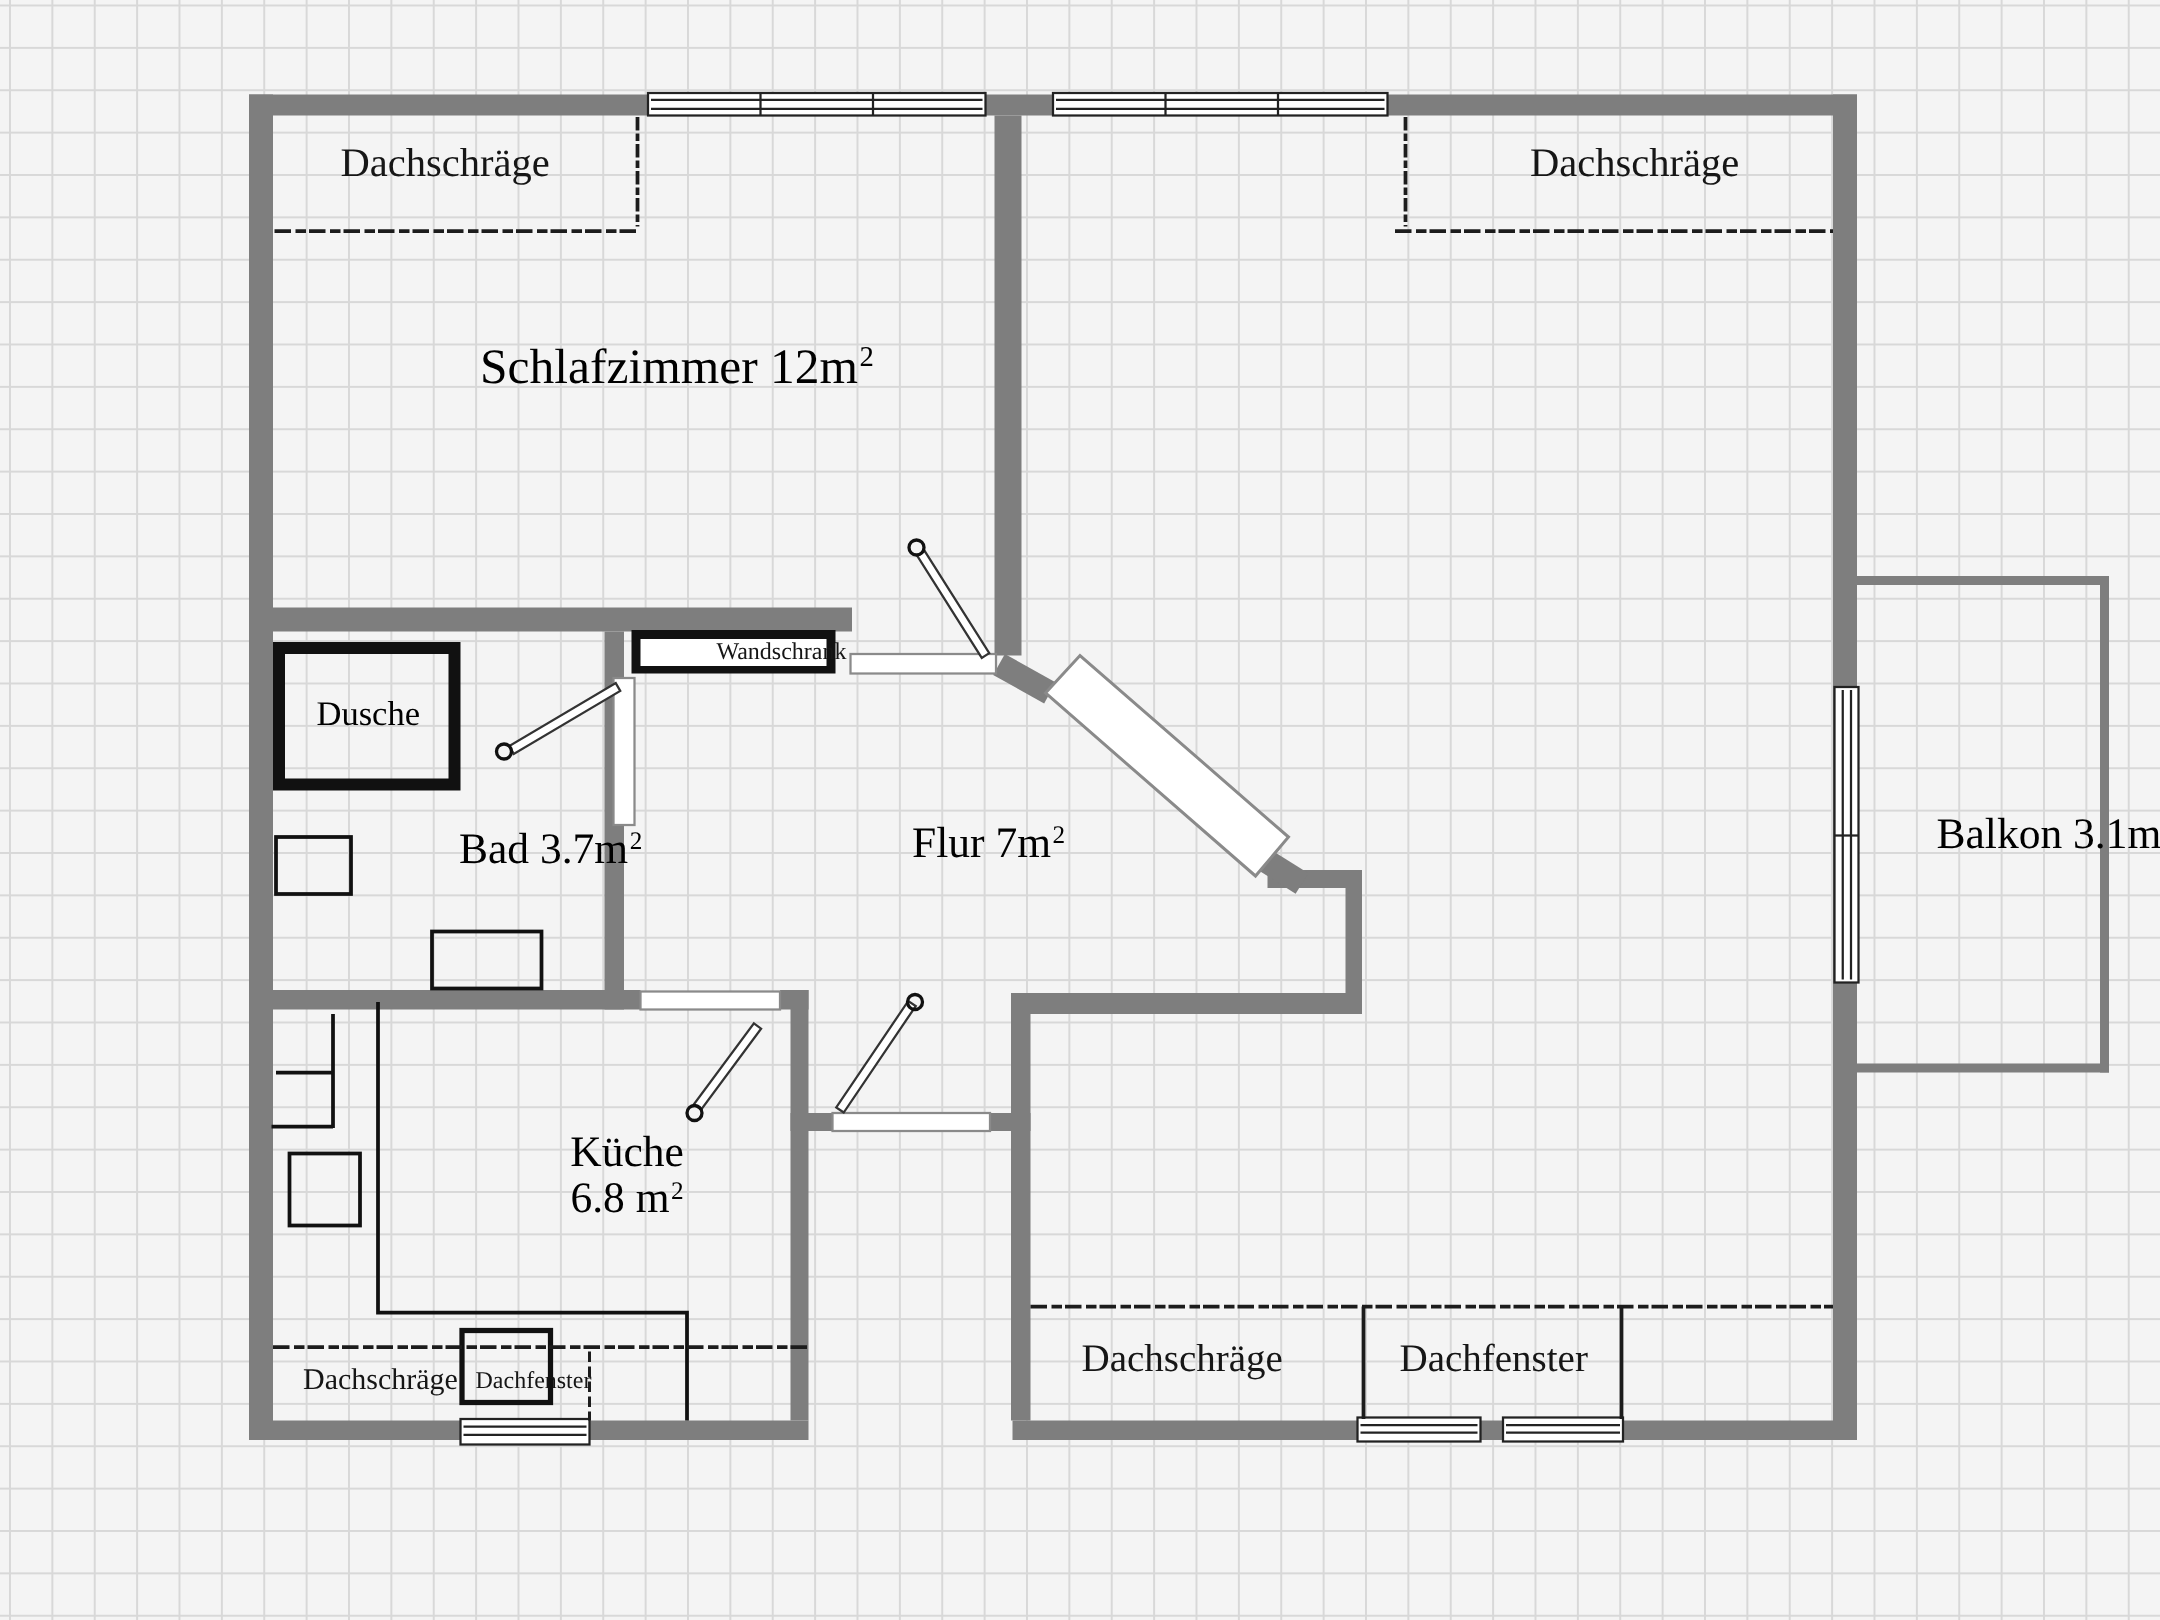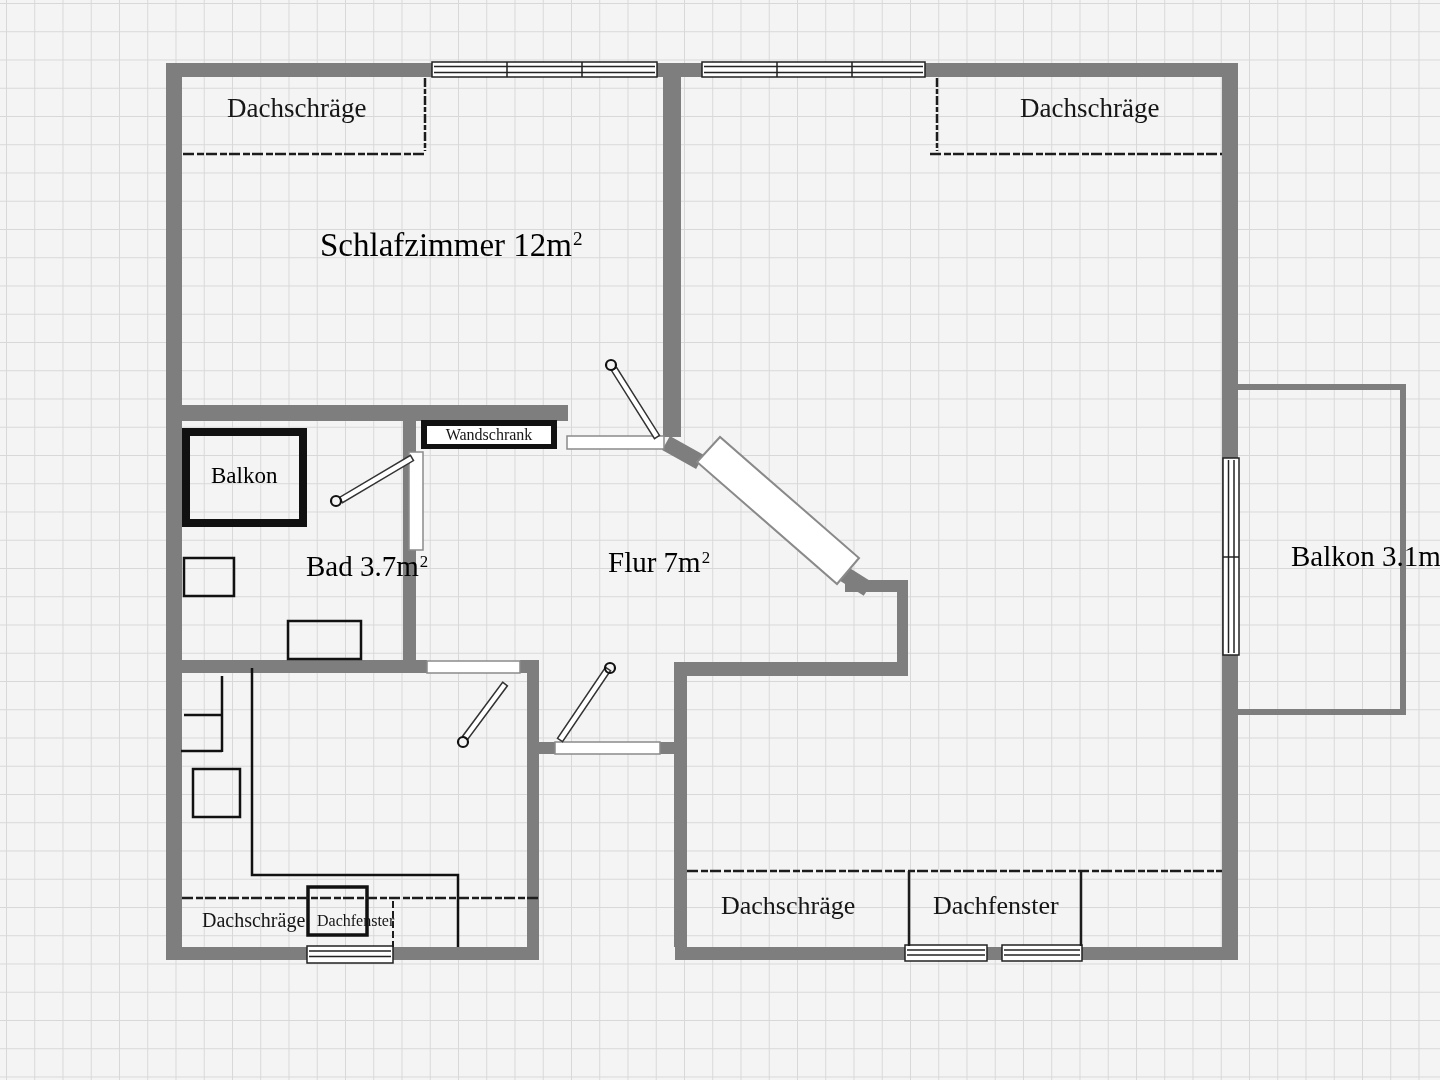--- a/index.html
+++ b/index.html
@@ -19,21 +19,21 @@
   .sup{font-size:58%;position:relative;top:-0.55em;margin-left:1px;}
   .fs33{font-size:33px;}
   .fs29{font-size:29px;margin-left:44px;}
   .fs27{font-size:27px;}
   .fs26{font-size:26px;}
   .fs23{font-size:23px;}
   .fs20{font-size:20px;}
   .fs16{font-size:16px;}
   #kueche-label{width:150px;text-align:center;line-height:31px;}
   #wandschrank-label{
-    width:124px;height:19px;display:flex;align-items:center;justify-content:center;
+    width:124px;height:19px;display:flex;align-items:center;justify-content:center;padding-left:32px;
   }
 </style>
 </head>
 <body>
 
 <div id="stage">
 
   <svg id="plan-svg" width="1440" height="1080" viewBox="0 0 1440 1080">
 
     <g fill="#7e7e7e">
@@ -154,22 +154,26 @@
     </g>
   </svg>
 
   <div class="lbl lbl-sans fs33" style="left:320px;top:229px;"><span>Schlafzimmer 12m</span><span class="sup">2</span></div>
 
 
   <div class="lbl lbl-sans fs29" style="left:262px;top:552px;"><span>Bad 3.7m</span><span class="sup">2</span></div>
 
   <div class="lbl lbl-sans fs29" style="left:564px;top:548px;"><span>Flur 7m</span><span class="sup">2</span></div>
 
-  <div class="lbl lbl-sans fs23" style="left:211px;top:464px;"><span>Balkon</span></div>
+  <div class="lbl lbl-sans fs23" style="left:211px;top:464px;"><span>Dusche</span></div>
 
+  <div id="kueche-label" class="lbl lbl-sans fs29" style="left:299px;top:753px;">
+    <div><span>Küche</span></div>
+    <div><span>6.8 m</span><span class="sup">2</span></div>
+  </div>
 
   <div class="lbl lbl-sans fs29" style="left:1247px;top:542px;"><span>Balkon 3.1m</span><span class="sup">2</span></div>
 
   <div id="wandschrank-label" class="lbl lbl-serif fs16" style="left:427px;top:425px;">
       <span>Wandschrank</span>
     </div>
 
   <div class="lbl lbl-serif fs27" style="left:227px;top:95px;"><span>Dachschräge</span></div>
 
   <div class="lbl lbl-serif fs27" style="left:1020px;top:95px;"><span>Dachschräge</span></div>

